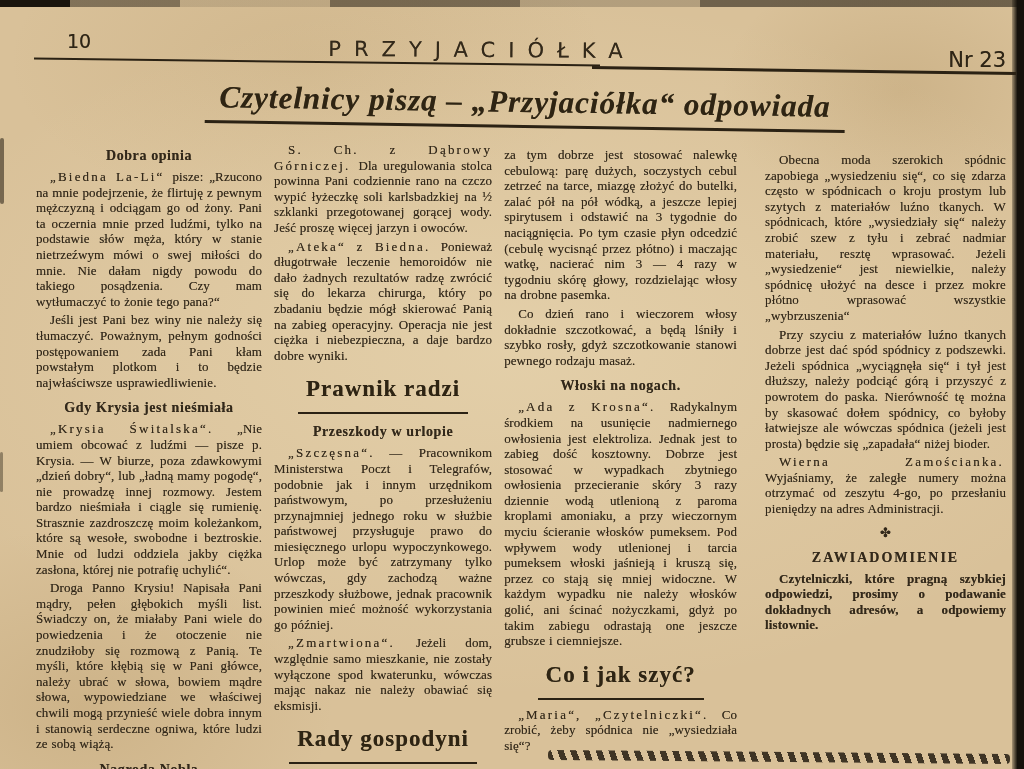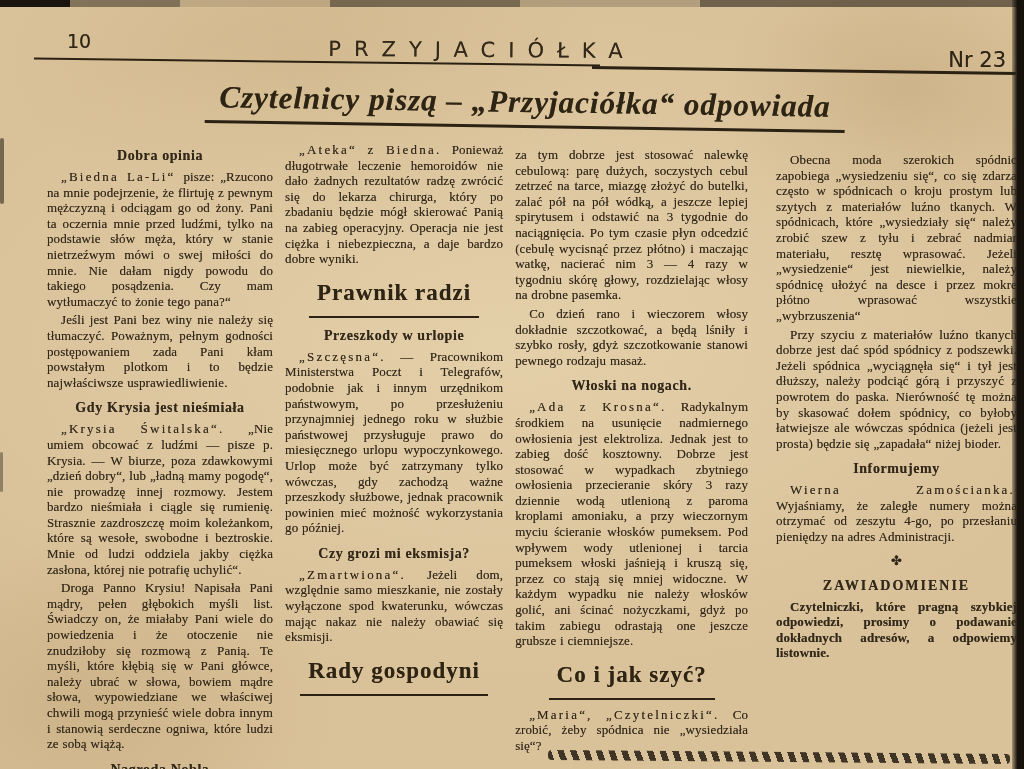--- a/index.html
+++ b/index.html
@@ -27,21 +27,21 @@
   .pagenum{position:absolute;left:44px;top:30px;font-family:"DejaVu Sans",sans-serif;font-size:19px;color:#2e2516;margin-left:23px;}
   .masthead{position:absolute;left:0;right:60px;top:38px;text-align:center;
     font-family:"DejaVu Sans",sans-serif;font-size:21px;letter-spacing:13px;color:#33291a;transform:rotate(.4deg);}
   .issue{position:absolute;right:18px;top:48px;font-family:"DejaVu Sans",sans-serif;font-size:21px;color:#2e2516;}
   .rule1{position:absolute;left:34px;top:61px;width:566px;height:2px;background:#2b2214;transform:rotate(.7deg);}
   .rule2{position:absolute;left:592px;top:69px;width:424px;height:3px;background:#2b2214;transform:rotate(.8deg);}
   .headline-wrap{position:absolute;left:120px;top:84px;width:810px;text-align:center;transform:rotate(.9deg);}
   .headline{display:inline-block;font-size:31px;font-weight:700;font-style:italic;letter-spacing:1px;
     border-bottom:3px solid #2b2214;padding:0 14px 5px;color:#2e2413;}
   
-  .body{position:absolute;left:47px;top:132px;width:970px;height:637px;display:flex;overflow:hidden;justify-content:space-between;}
+  .body{position:absolute;left:36px;top:132px;width:970px;height:637px;display:flex;overflow:hidden;justify-content:space-between;}
   .col{box-sizing:border-box;}
   .c1{width:228px;padding-top:6px;}
   .c2{width:220px;margin-left:12px;padding-top:10px;}
   .c3{width:235px;margin-left:12px;padding-top:15px;}
   .c4{width:243px;margin-left:28px;padding-top:20px;}
   .para{margin:0 0 3px;font-size:13px;line-height:15.6px;text-align:justify;text-indent:14px;
     letter-spacing:.1px;word-spacing:.4px;}
   .para.no-indent{text-indent:0;}
   .para.bold{font-weight:700;}
   .lead{letter-spacing:2.2px;padding-right:2px;}
@@ -81,43 +81,42 @@
       <h3 class="h3">Dobra opinia</h3>
       <p class="para"><span class="lead">„Biedna La-Li“</span> <span>pisze: „Rzucono na mnie podejrzenie, że flirtuję z pewnym mężczyzną i odciągam go od żony. Pani ta oczernia mnie przed ludźmi, tylko na podstawie słów męża, który w stanie nietrzeźwym mówi o swej miłości do mnie. Nie dałam nigdy powodu do takiego posądzenia. Czy mam wytłumaczyć to żonie tego pana?“</span></p>
       <p class="para">Jeśli jest Pani bez winy nie należy się tłumaczyć. Poważnym, pełnym godności postępowaniem zada Pani kłam powstałym plotkom i to będzie najwłaściwsze usprawiedliwienie.</p>
       <h3 class="h3">Gdy Krysia jest nieśmiała</h3>
       <p class="para"><span class="lead">„Krysia Świtalska“.</span> <span>„Nie umiem obcować z ludźmi — pisze p. Krysia. — W biurze, poza zdawkowymi „dzień dobry“, lub „ładną mamy pogodę“, nie prowadzę innej rozmowy. Jestem bardzo nieśmiała i ciągle się rumienię. Strasznie zazdroszczę moim koleżankom, które są wesołe, swobodne i beztroskie. Mnie od ludzi oddziela jakby ciężka zasłona, której nie potrafię uchylić“.</span></p>
       <p class="para">Droga Panno Krysiu! Napisała Pani mądry, pełen głębokich myśli list. Świadczy on, że miałaby Pani wiele do powiedzenia i że otoczenie nie znudziłoby się rozmową z Panią. Te myśli, które kłębią się w Pani główce, należy ubrać w słowa, bowiem mądre słowa, wypowiedziane we właściwej chwili mogą przynieść wiele dobra innym i stanowią serdeczne ogniwa, które ludzi ze sobą wiążą.</p>
       <h3 class="h3">Nagroda Nobla</h3>
     </section>
 
     <section class="col c2">
+      <p class="para"><span class="lead">S. Ch. z Dąbrowy Górniczej.</span> <span>Dla uregulowania stolca powinna Pani codziennie rano na czczo wypić łyżeczkę soli karlsbadzkiej na ½ szklanki przegotowanej gorącej wody. Jeść proszę więcej jarzyn i owoców.</span></p>
       <p class="para"><span class="lead">„Ateka“ z Biedna.</span> <span>Ponieważ długotrwałe leczenie hemoroidów nie dało żadnych rezultatów radzę zwrócić się do lekarza chirurga, który po zbadaniu będzie mógł skierować Panią na zabieg operacyjny. Operacja nie jest ciężka i niebezpieczna, a daje bardzo dobre wyniki.</span></p>
       <div class="h2"><span>Prawnik radzi</span></div>
       <h3 class="h3">Przeszkody w urlopie</h3>
       <p class="para"><span class="lead">„Szczęsna“. —</span> <span>Pracownikom Ministerstwa Poczt i Telegrafów, podobnie jak i innym urzędnikom państwowym, po przesłużeniu przynajmniej jednego roku w służbie państwowej przysługuje prawo do miesięcznego urlopu wypoczynkowego. Urlop może być zatrzymany tylko wówczas, gdy zachodzą ważne przeszkody służbowe, jednak pracownik powinien mieć możność wykorzystania go później.</span></p>
-      <h3 class="h3">Czy grozi mi eksmisja?</h3>
       <p class="para"><span class="lead">„Zmartwiona“.</span> <span>Jeżeli dom, względnie samo mieszkanie, nie zostały wyłączone spod kwaterunku, wówczas mając nakaz nie należy obawiać się eksmisji.</span></p>
       <div class="h2"><span>Rady gospodyni</span></div>
 
     </section>
 
     <section class="col c3">
       <p class="para no-indent">za tym dobrze jest stosować nalewkę cebulową: parę dużych, soczystych cebul zetrzeć na tarce, miazgę złożyć do butelki, zalać pół na pół wódką, a jeszcze lepiej spirytusem i odstawić na 3 tygodnie do naciągnięcia. Po tym czasie płyn odcedzić (cebulę wycisnąć przez płótno) i maczając watkę, nacierać nim 3 — 4 razy w tygodniu skórę głowy, rozdzielając włosy na drobne pasemka.</p>
       <p class="para">Co dzień rano i wieczorem włosy dokładnie szczotkować, a będą lśniły i szybko rosły, gdyż szczotkowanie stanowi pewnego rodzaju masaż.</p>
       <h3 class="h3">Włoski na nogach.</h3>
       <p class="para"><span class="lead">„Ada z Krosna“.</span> <span>Radykalnym środkiem na usunięcie nadmiernego owłosienia jest elektroliza. Jednak jest to zabieg dość kosztowny. Dobrze jest stosować w wypadkach zbytniego owłosienia przecieranie skóry 3 razy dziennie wodą utlenioną z paroma kroplami amoniaku, a przy wieczornym myciu ścieranie włosków pumeksem. Pod wpływem wody utlenionej i tarcia pumeksem włoski jaśnieją i kruszą się, przez co stają się mniej widoczne. W każdym wypadku nie należy włosków golić, ani ścinać nożyczkami, gdyż po takim zabiegu odrastają one jeszcze grubsze i ciemniejsze.</span></p>
       <div class="h2"><span>Co i jak szyć?</span></div>
       <p class="para"><span class="lead">„Maria“, „Czytelniczki“.</span> <span>Co zrobić, żeby spódnica nie „wysiedziała się“?</span></p>
     </section>
 
     <section class="col c4">
       <p class="para">Obecna moda szerokich spódnic zapobiega „wysiedzeniu się“, co się zdarza często w spódnicach o kroju prostym lub szytych z materiałów luźno tkanych. W spódnicach, które „wysiedziały się“ należy zrobić szew z tyłu i zebrać nadmiar materiału, resztę wprasować. Jeżeli „wysiedzenie“ jest niewielkie, należy spódnicę ułożyć na desce i przez mokre płótno wprasować wszystkie „wybrzuszenia“</p>
       <p class="para">Przy szyciu z materiałów luźno tkanych dobrze jest dać spód spódnicy z podszewki. Jeżeli spódnica „wyciągnęła się“ i tył jest dłuższy, należy podciąć górą i przyszyć z powrotem do paska. Nierówność tę można by skasować dołem spódnicy, co byłoby łatwiejsze ale wówczas spódnica (jeżeli jest prosta) będzie się „zapadała“ niżej bioder.</p>
-      <h3 class="h3">Informujemy</h3>
       <p class="para"><span class="lead">Wierna Zamościanka.</span> <span>Wyjaśniamy, że zaległe numery można otrzymać od zeszytu 4-go, po przesłaniu pieniędzy na adres Administracji.</span></p>
       <div class="ornament">✤</div>
       <h3 class="h3 caps">ZAWIADOMIENIE</h3>
       <p class="para bold">Czytelniczki, które pragną szybkiej odpowiedzi, prosimy o podawanie dokładnych adresów, a odpowiemy listownie.</p>
     </section>
 
   </div>
 
   <div class="wavy"></div>
 

